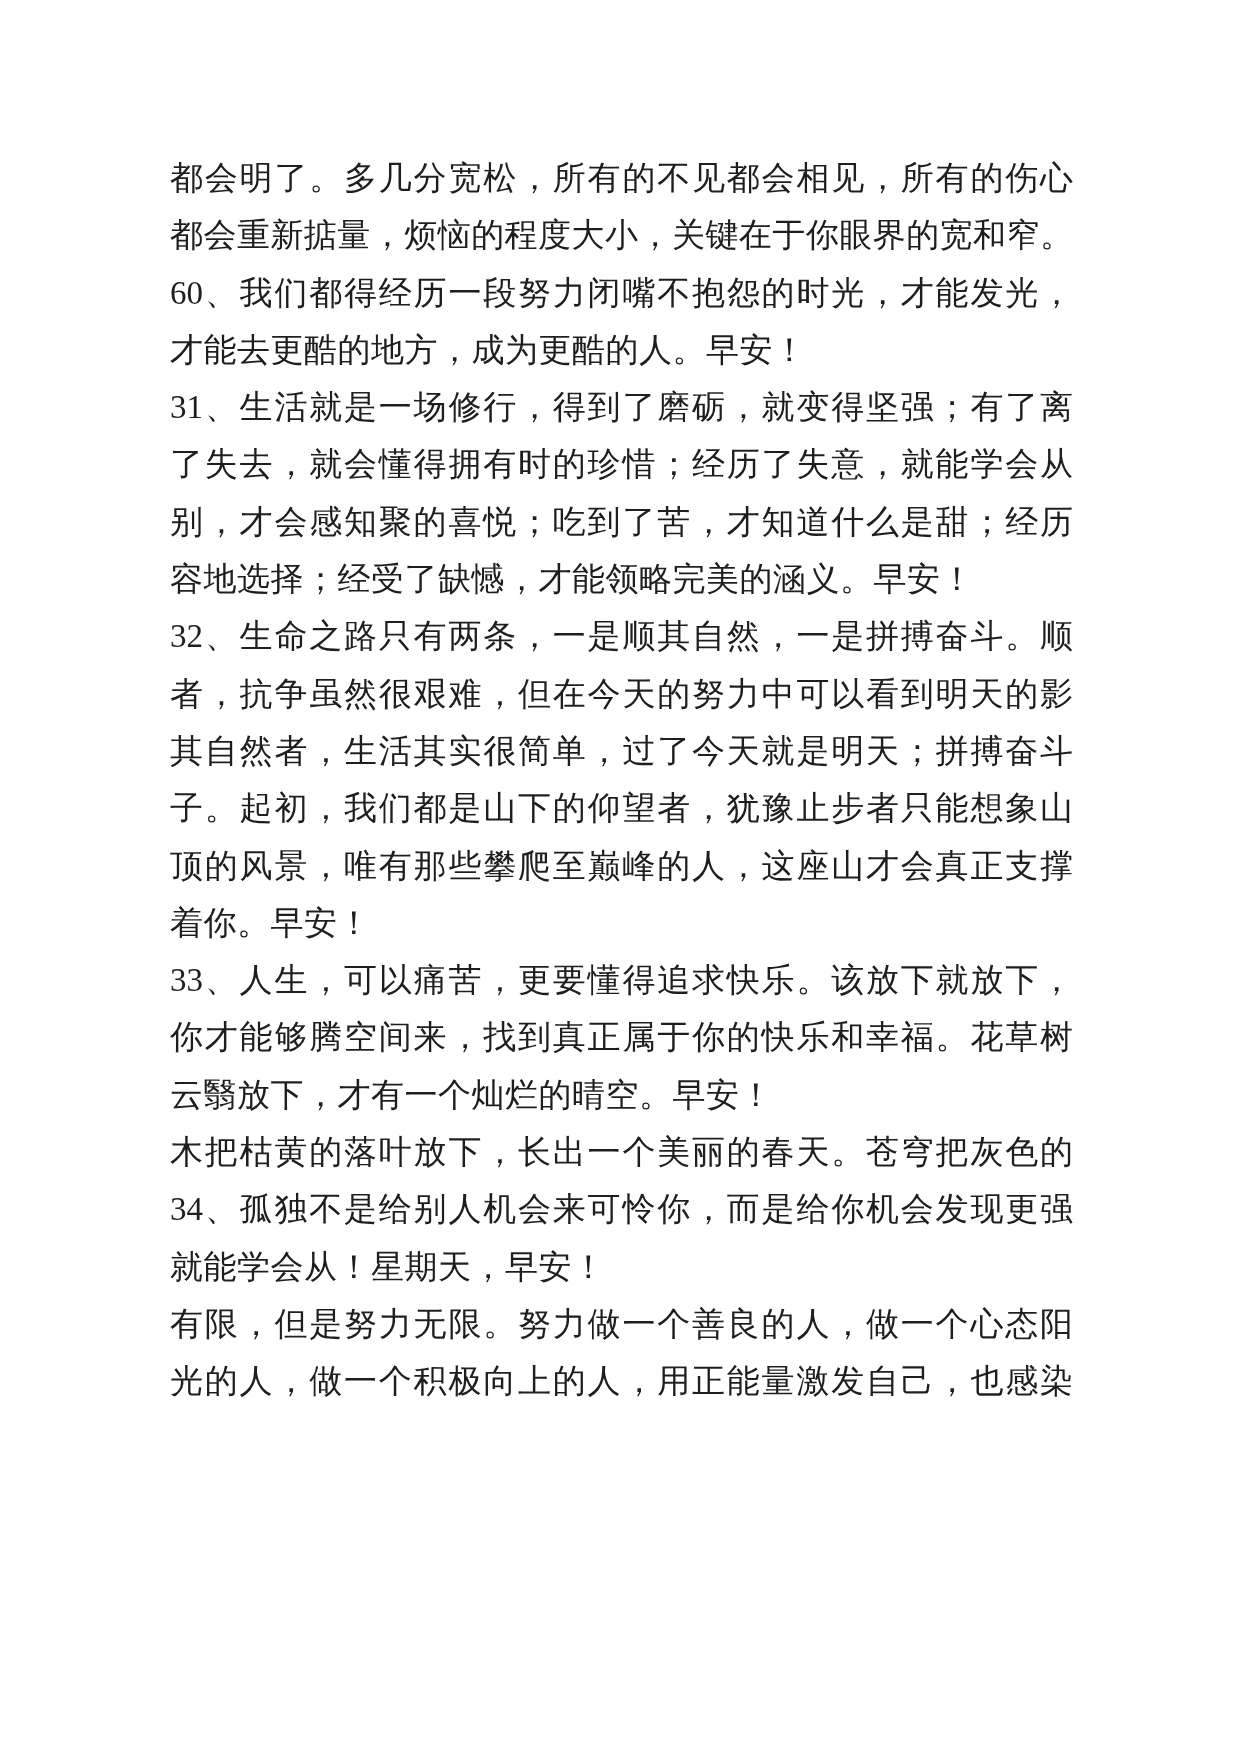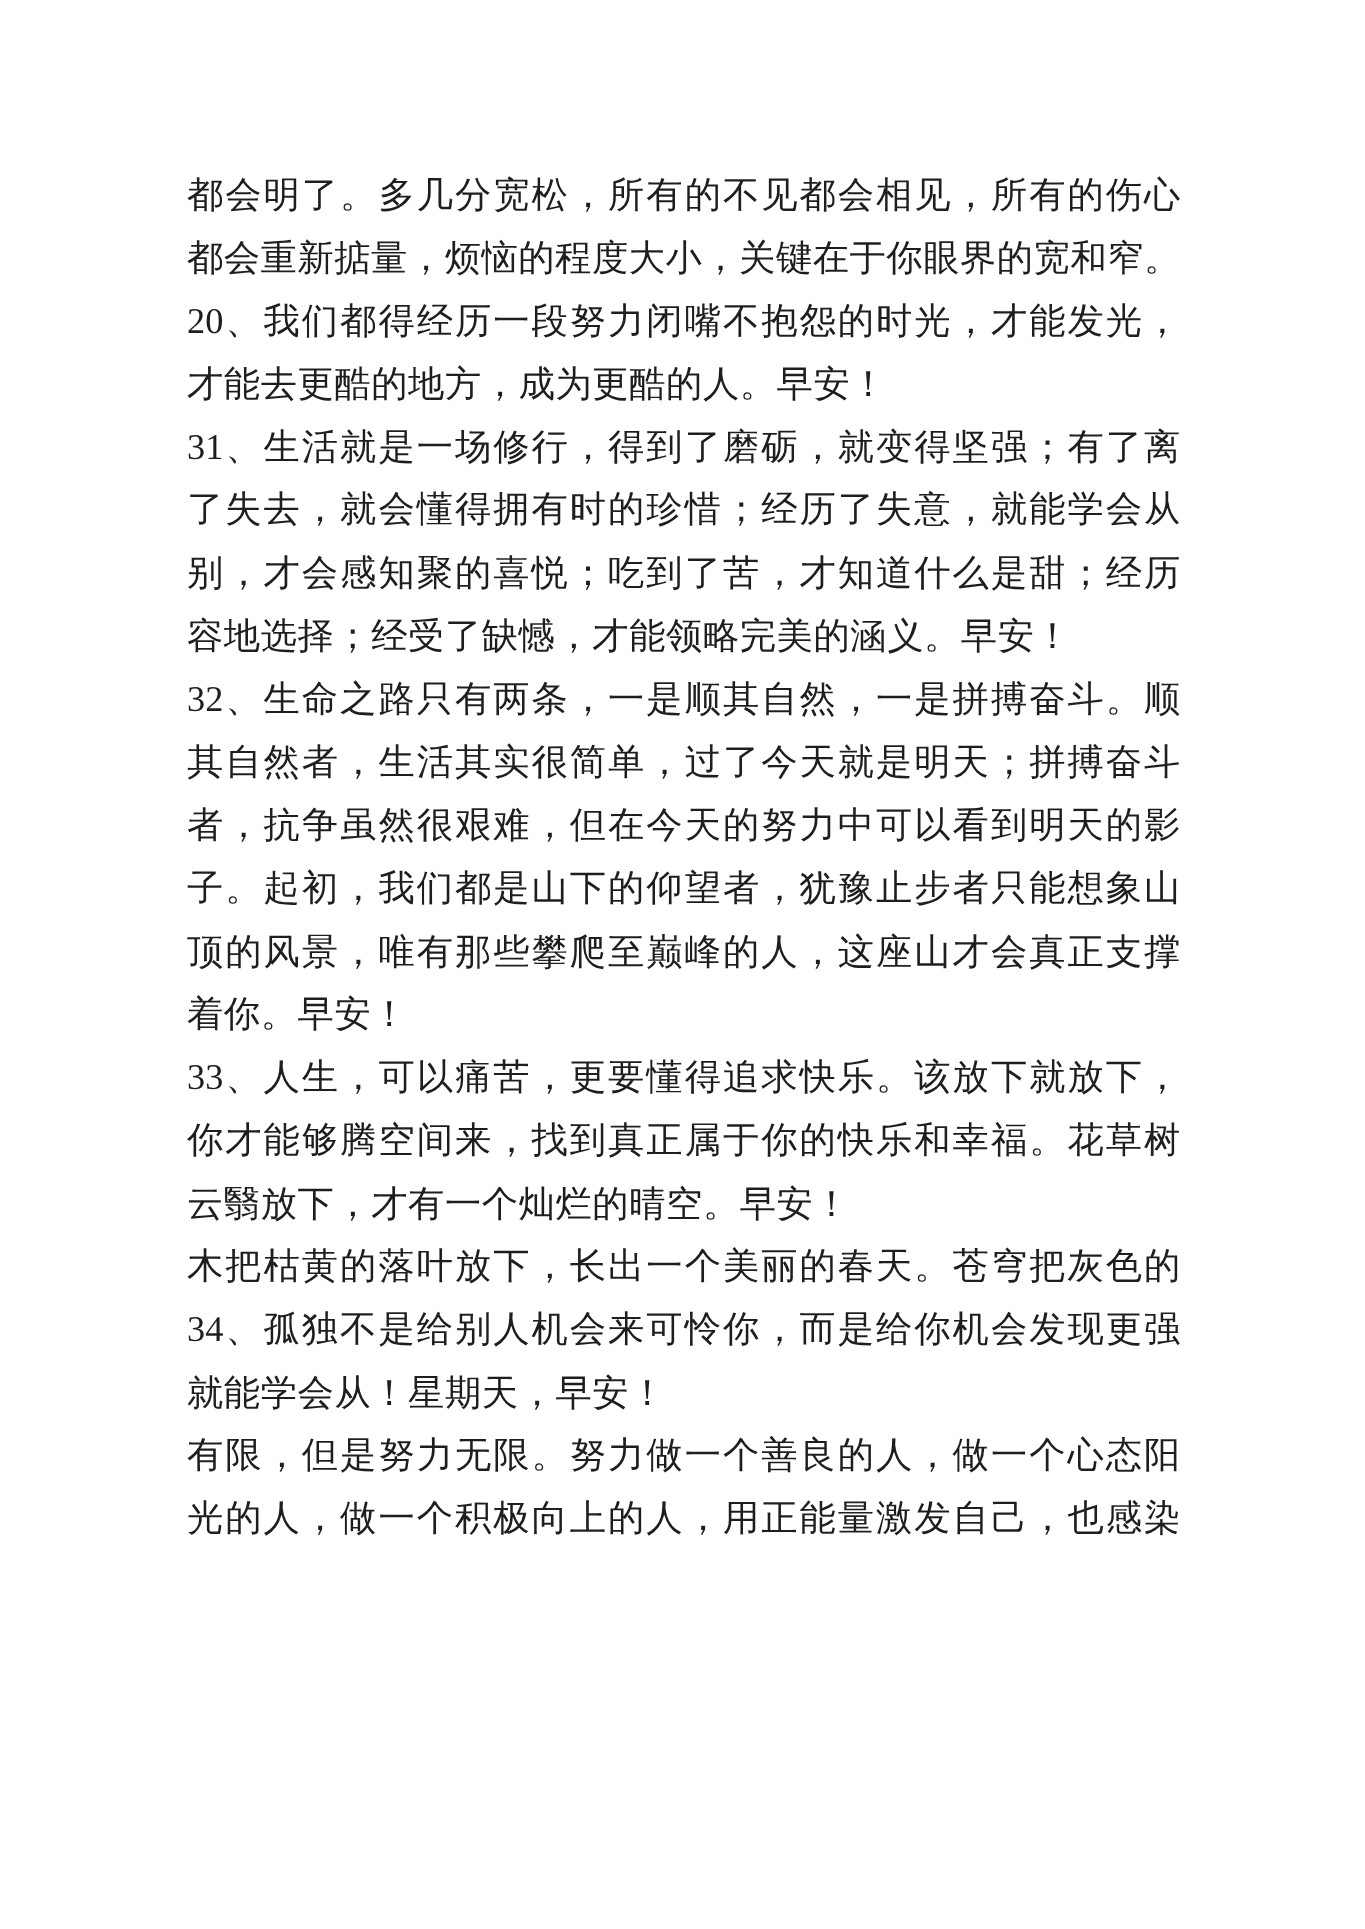--- a/index.html
+++ b/index.html
@@ -46,35 +46,35 @@
 
 <div class="page">
   <div class="text-block">
 
     <div class="para">
       <div class="line j">都会明了。多几分宽松，所有的不见都会相见，所有的伤心</div>
       <div class="line j">都会重新掂量，烦恼的程度大小，关键在于你眼界的宽和窄。</div>
     </div>
 
     <div class="para">
-      <div class="line j">20、我们都得经历一段努力闭嘴不抱怨的时光，才能发光，</div>
+      <div class="line j">60、我们都得经历一段努力闭嘴不抱怨的时光，才能发光，</div>
       <div class="line">才能去更酷的地方，成为更酷的人。早安！</div>
     </div>
 
     <div class="para">
       <div class="line j">31、生活就是一场修行，得到了磨砺，就变得坚强；有了离</div>
       <div class="line j">了失去，就会懂得拥有时的珍惜；经历了失意，就能学会从</div>
       <div class="line j">别，才会感知聚的喜悦；吃到了苦，才知道什么是甜；经历</div>
       <div class="line">容地选择；经受了缺憾，才能领略完美的涵义。早安！</div>
     </div>
 
     <div class="para">
       <div class="line j">32、生命之路只有两条，一是顺其自然，一是拼搏奋斗。顺</div>
+      <div class="line j">者，抗争虽然很艰难，但在今天的努力中可以看到明天的影</div>
       <div class="line j">其自然者，生活其实很简单，过了今天就是明天；拼搏奋斗</div>
-      <div class="line j">者，抗争虽然很艰难，但在今天的努力中可以看到明天的影</div>
       <div class="line j">子。起初，我们都是山下的仰望者，犹豫止步者只能想象山</div>
       <div class="line j">顶的风景，唯有那些攀爬至巅峰的人，这座山才会真正支撑</div>
       <div class="line">着你。早安！</div>
     </div>
 
     <div class="para">
       <div class="line j">33、人生，可以痛苦，更要懂得追求快乐。该放下就放下，</div>
       <div class="line j">你才能够腾空间来，找到真正属于你的快乐和幸福。花草树</div>
       <div class="line">云翳放下，才有一个灿烂的晴空。早安！</div>
       <div class="line j">木把枯黄的落叶放下，长出一个美丽的春天。苍穹把灰色的</div>

